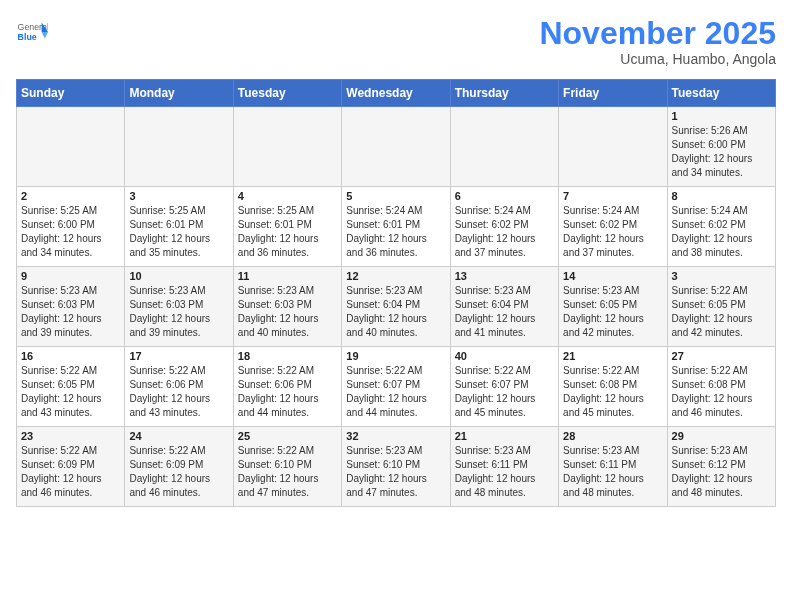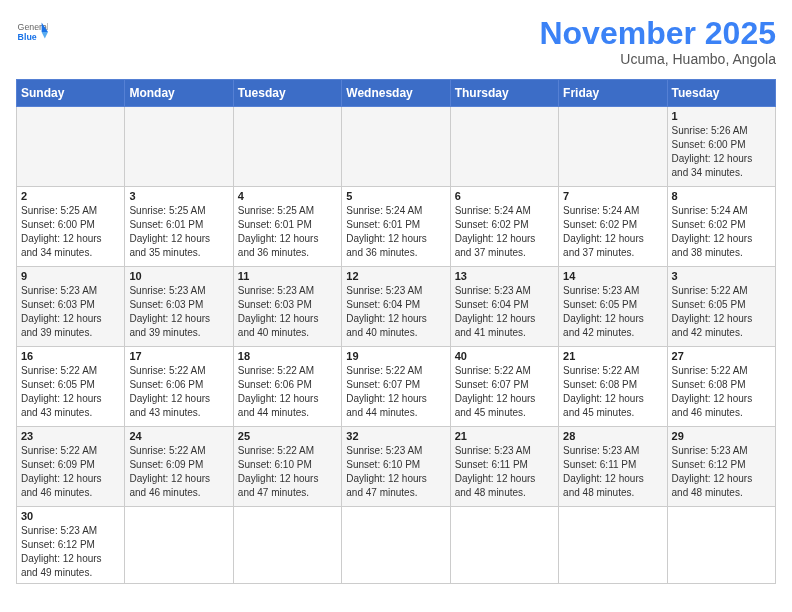--- a/index.html
+++ b/index.html
@@ -298,28 +298,14 @@
 Sunset: 6:11 PM
 Daylight: 12 hours and 48 minutes.</div>
         </td>
         <td>
           <span class="day-number">29</span>
           <div class="day-info">Sunrise: 5:23 AM
 Sunset: 6:12 PM
 Daylight: 12 hours and 48 minutes.</div>
         </td>
       </tr>
-      <tr class="last-row">
-        <td>
-          <span class="day-number">30</span>
-          <div class="day-info">Sunrise: 5:23 AM
-Sunset: 6:12 PM
-Daylight: 12 hours and 49 minutes.</div>
-        </td>
-        <td class="empty"></td>
-        <td class="empty"></td>
-        <td class="empty"></td>
-        <td class="empty"></td>
-        <td class="empty"></td>
-        <td class="empty"></td>
-      </tr>
     </tbody>
 </table>
 
 </body></html>

